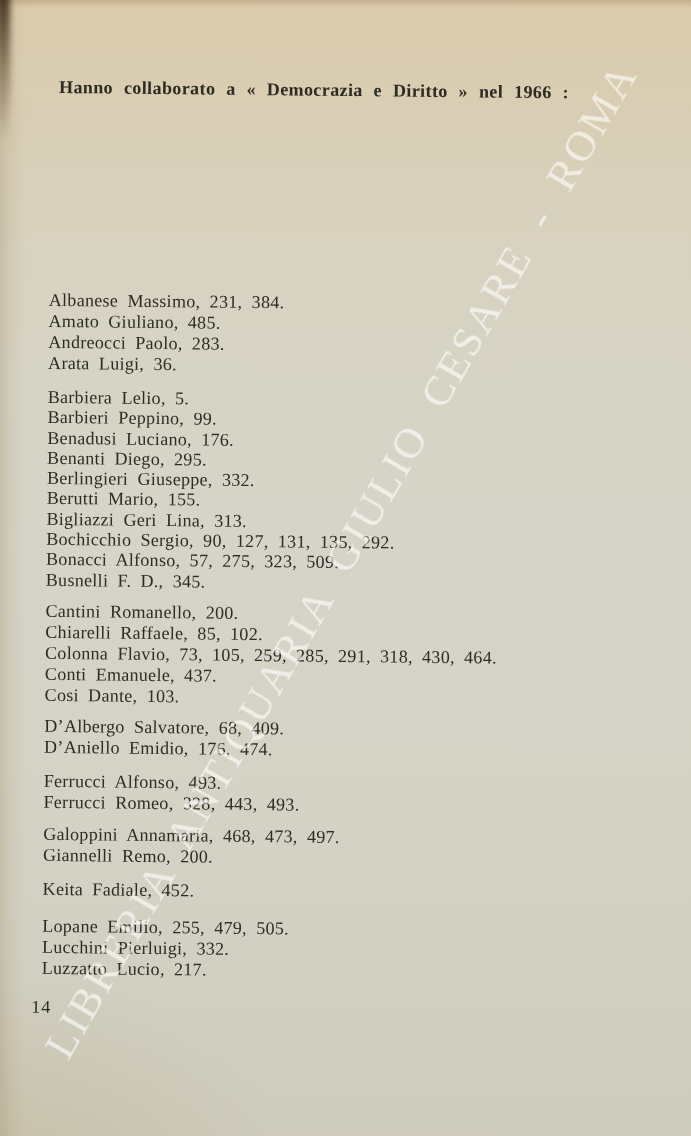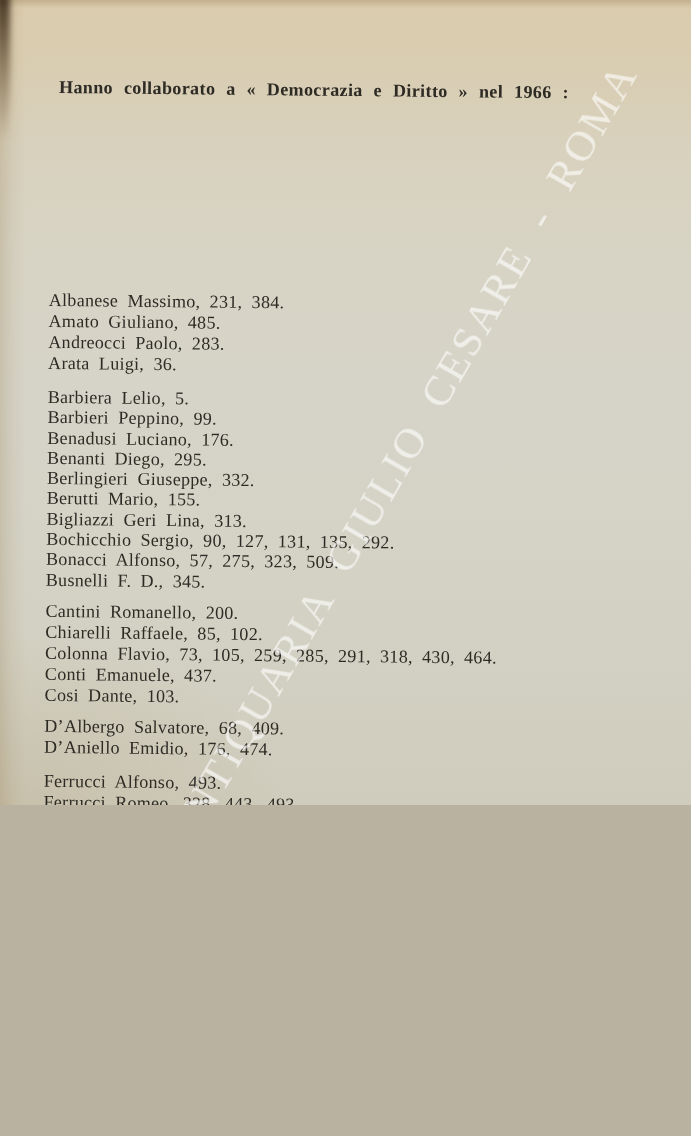--- a/index.html
+++ b/index.html
@@ -3,21 +3,21 @@
 <meta charset="utf-8">
 <style>
   html, body { margin: 0; padding: 0; }
   body {
     width: 691px; height: 1136px;
     font-family: "Liberation Serif", "DejaVu Serif", serif;
     background: #b9b2a0;
   }
   .page {
     position: relative;
-    width: 691px; height: 805px;
+    width: 691px; height: 1136px;
     overflow: hidden;
     background:
       radial-gradient(420px 300px at 0% 104%, rgba(178,160,120,0.30), rgba(178,160,120,0) 70%),
       linear-gradient(180deg,
         #dacbac 0%, #d9cdb2 8%, #d8d1bd 18%, #d7d4c5 32%,
         #d6d4c8 48%, #d4d3c6 66%, #d2d0c2 84%, #cfccbd 100%);
     color: #2e2b25;
   }
   
   .edge-left {

